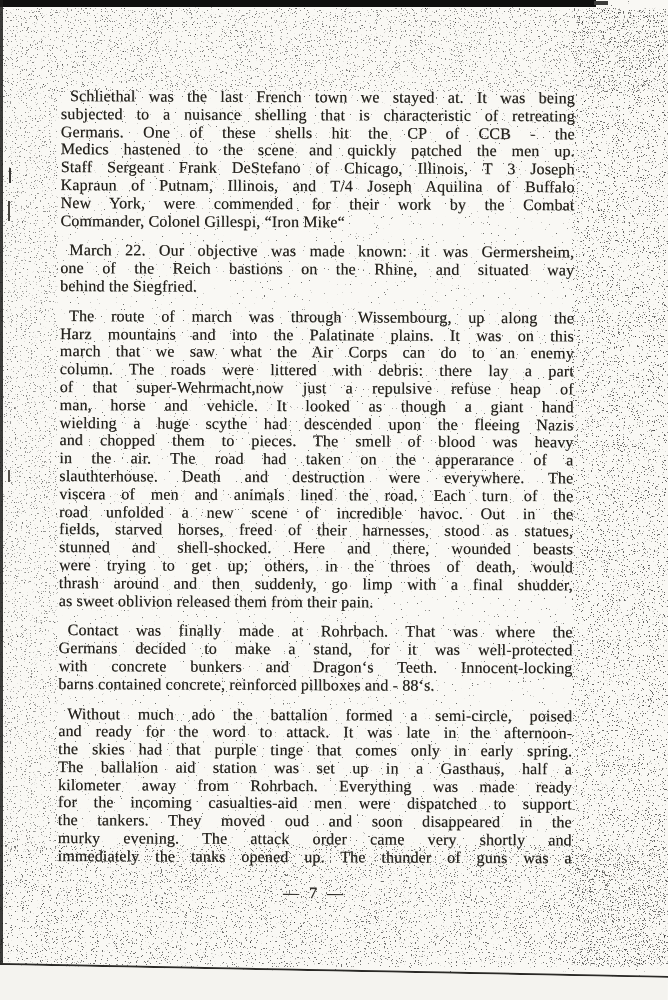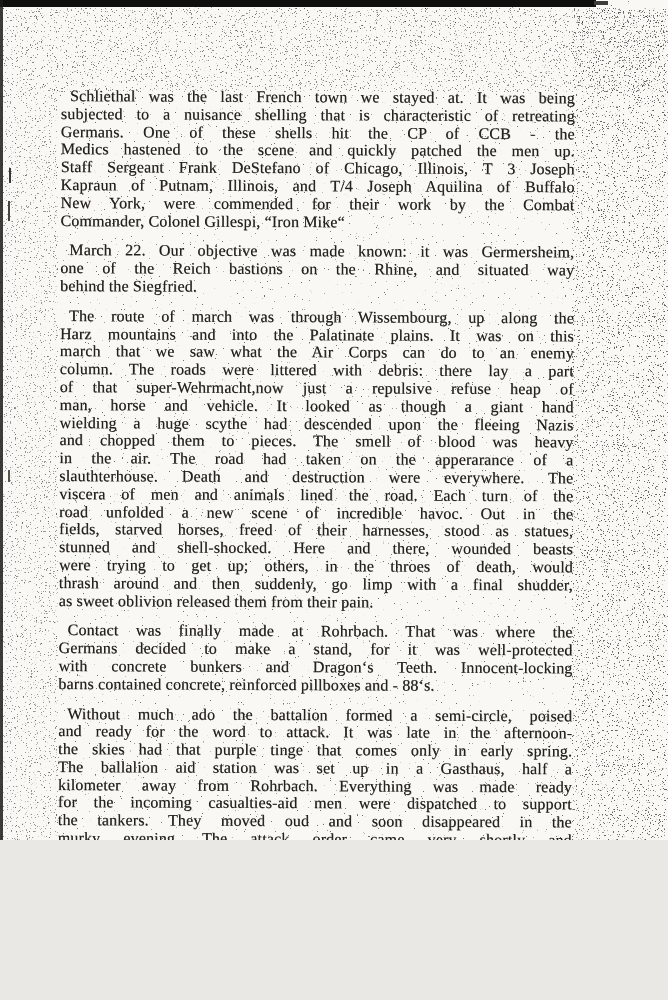--- a/index.html
+++ b/index.html
@@ -4,21 +4,21 @@
 <style>
   html, body {
     margin: 0; padding: 0;
     width: 668px; height: 1000px;
     background: #e9e8e4;
     font-family: "Liberation Serif", serif;
     overflow: hidden;
   }
   .page {
     position: absolute; left: 0; top: 0;
-    width: 668px; height: 840px;
+    width: 668px; height: 1000px;
     background: #f9f8f4;
     overflow: hidden;
   }
   .noise {
     position: absolute; left: 0; top: 0;
     width: 668px; height: 1000px;
     pointer-events: none;
   }
   
   .top-bar {

